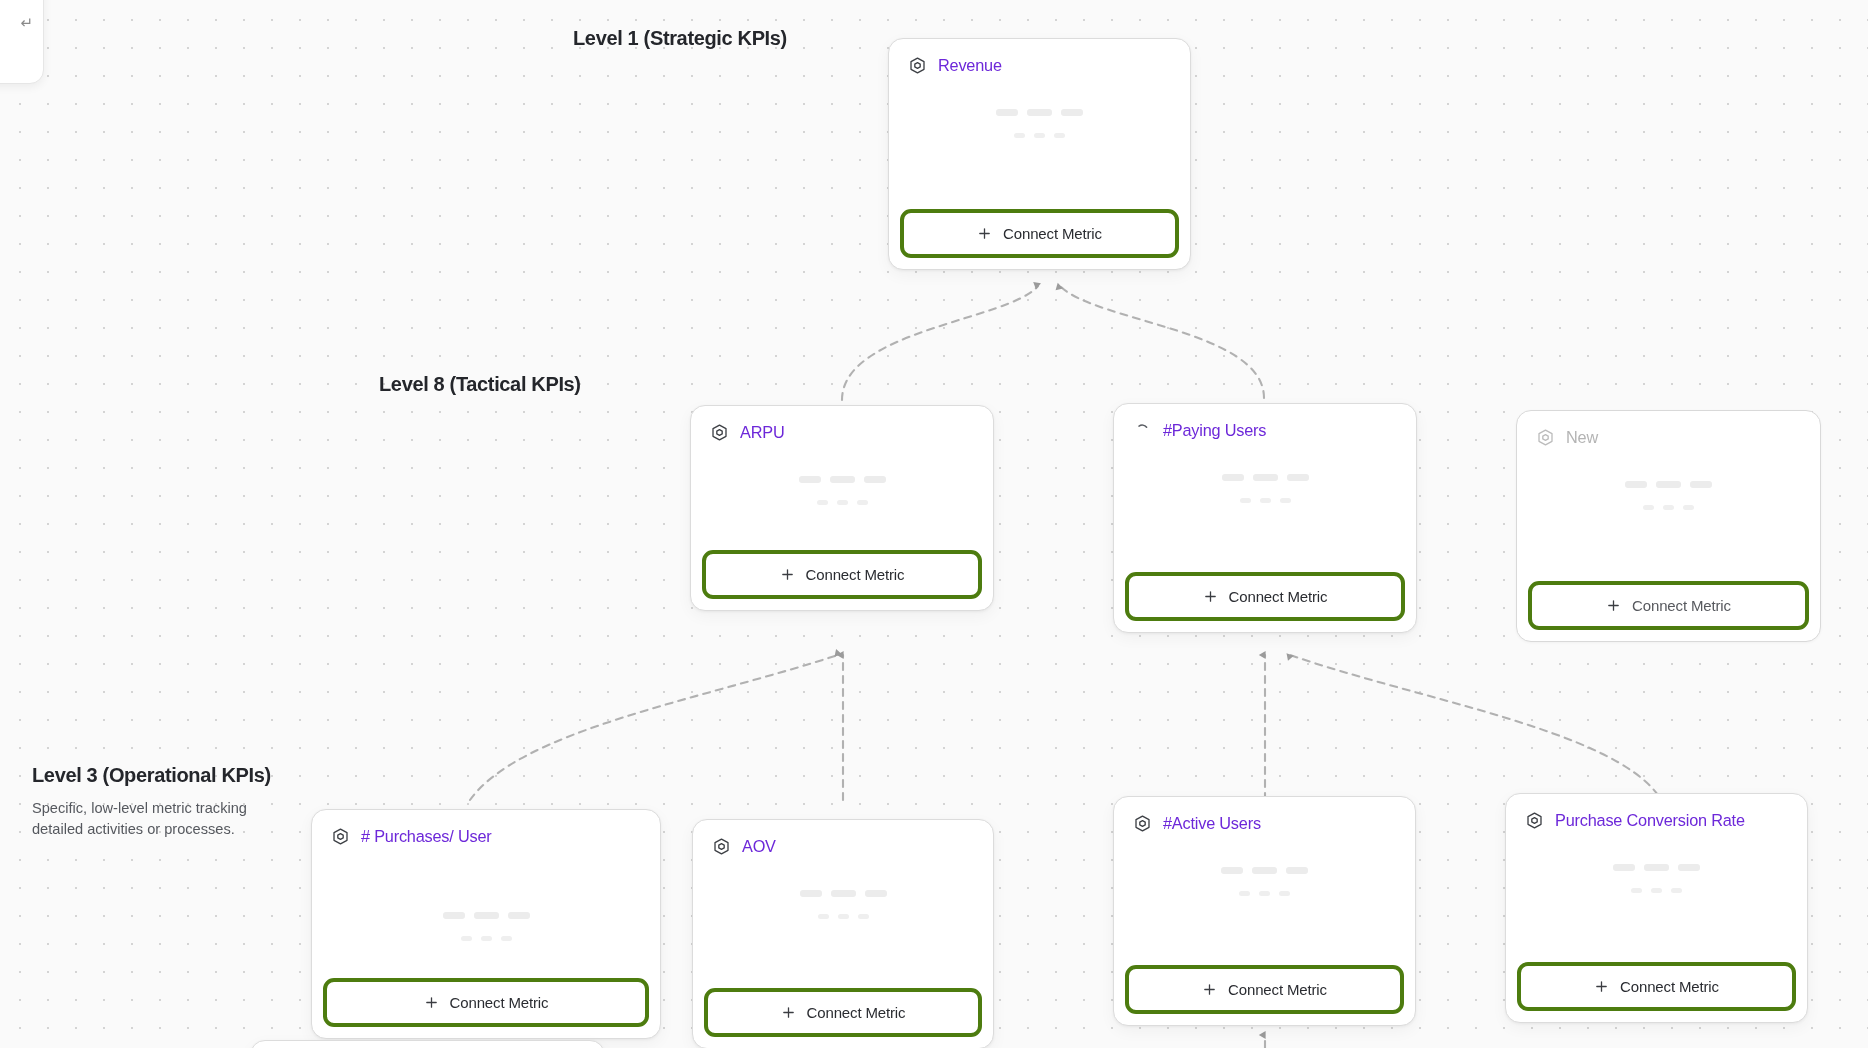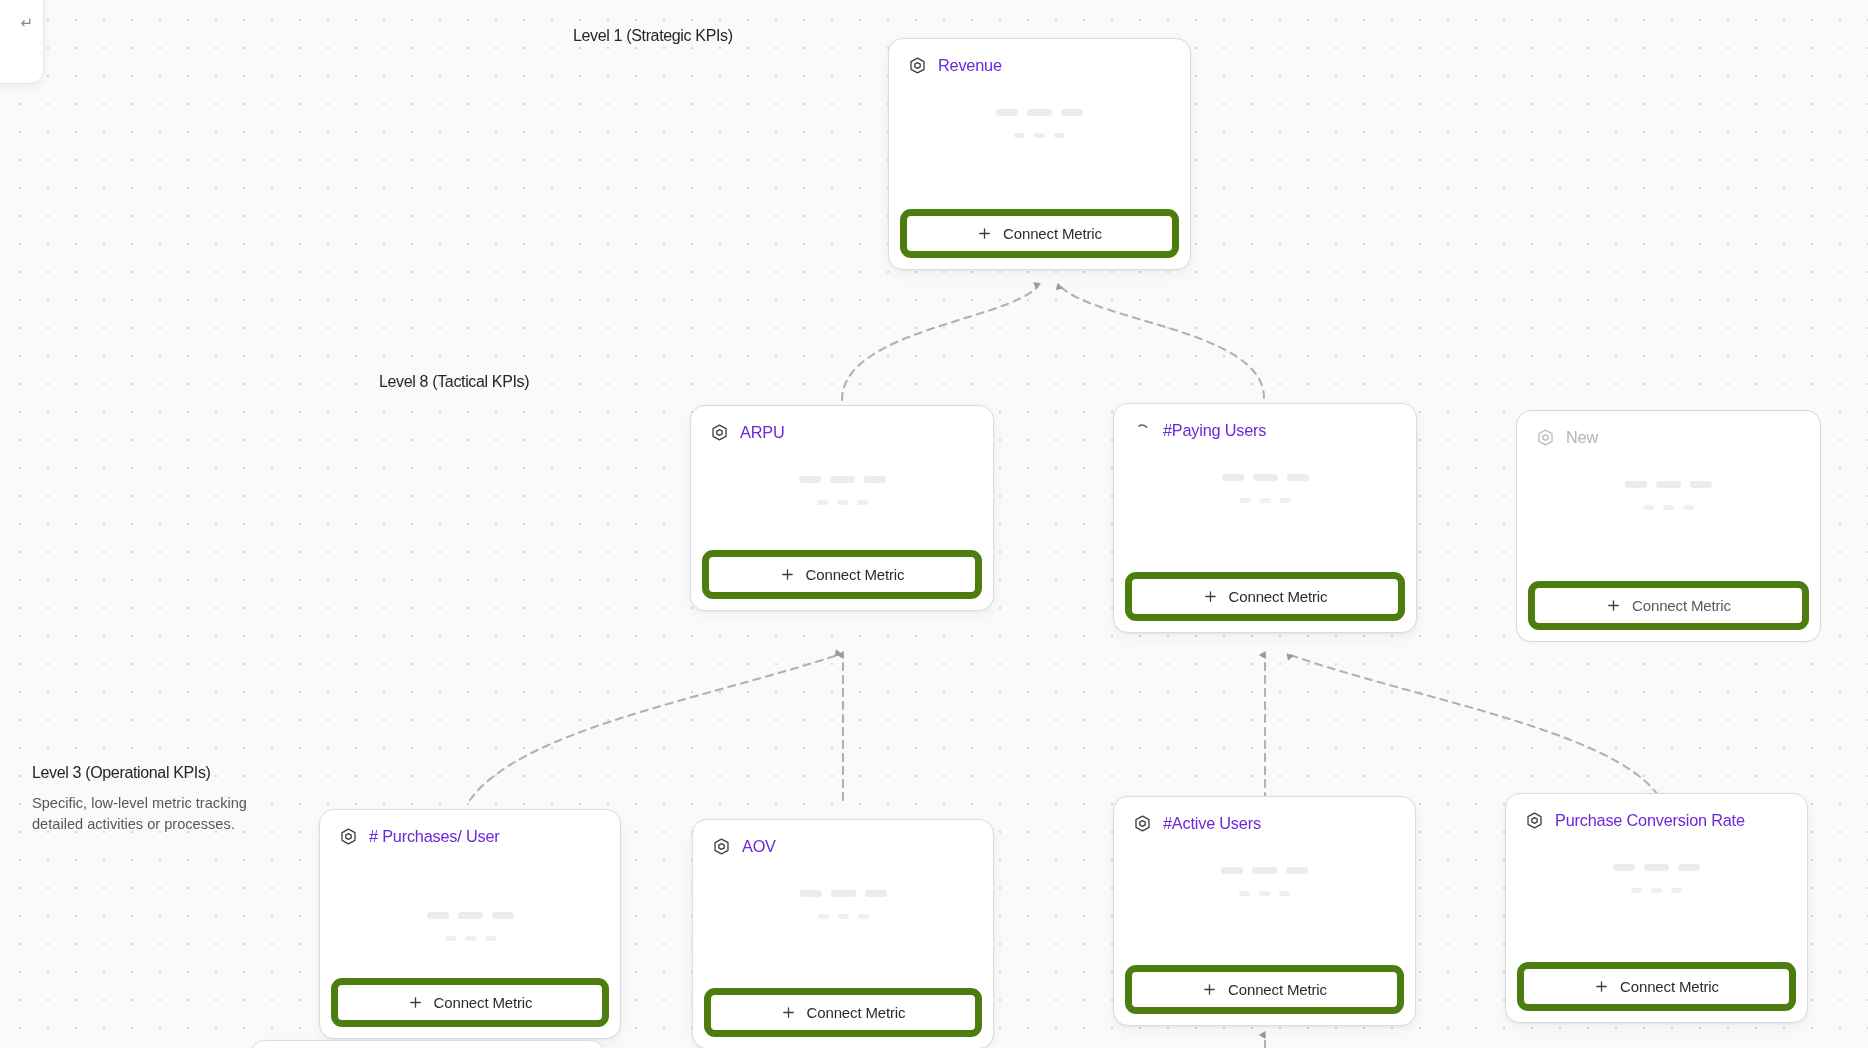--- a/index.html
+++ b/index.html
@@ -29,21 +29,21 @@
     box-shadow: 0 3px 10px rgba(0,0,0,0.06);
   }
   .corner-glyph {
     position: absolute; right: 10px; top: 48px;
     font-size: 15px; color: #8a8a8a; line-height: 1;
   }
 
   
   .level-label { position: absolute; }
   .level-title {
-    font-size: 16px; font-weight: 400; color: #24262b;
+    font-size: 20px; font-weight: 700; color: #24262b;
     letter-spacing: -0.35px; white-space: nowrap;
   }
   .level-desc {
     margin-top: 11px;
     font-size: 14.6px; color: #55585e; line-height: 1.42;
     max-width: 222px;
   }
 
   
   .card {
@@ -77,21 +77,21 @@
   .skel-row { display: flex; gap: 9px; align-items: center; }
   .skel { background: #ececec; border-radius: 3px; }
   .skel-lg { width: 22px; height: 7px; }
   .skel-lg.w2 { width: 25px; }
   .skel-sm { width: 11px; height: 5px; background: #efefef; border-radius: 2.5px; }
 
   .card-foot { padding: 0 11px 11px 11px; }
   .connect-btn {
     display: flex; align-items: center; justify-content: center; gap: 11px;
     height: 49px;
-    border: 7px solid #4d7c0f;
+    border: 4px solid #4d7c0f;
     border-radius: 11px;
     background: #ffffff;
     cursor: pointer;
     user-select: none;
   }
   .plus { width: 15px; height: 15px; display: block; color: #3b3d42; }
   .connect-label {
     font-size: 15px; color: #2a2c31; letter-spacing: -0.15px; white-space: nowrap;
   }
   .muted .connect-label { color: #57595e; }
@@ -262,21 +262,21 @@
     <div class="card-foot">
       <div class="connect-btn">
         <svg class="plus" viewBox="0 0 24 24" fill="none" stroke="currentColor" stroke-width="2.1" stroke-linecap="round">
           <path d="M12 4.5 V19.5 M4.5 12 H19.5"></path>
         </svg>
         <span class="connect-label">Connect Metric</span>
       </div>
     </div>
   </div>
 
-  <div class="card" style="left:319px; top:809px; width:302px; height:230px;gap:32px;">
+  <div class="card" style="left:311px; top:809px; width:350px; height:230px;gap:32px;">
     <div class="card-head">
       <svg class="card-icon" viewBox="0 0 24 24" fill="none" stroke="currentColor" stroke-width="1.7">
         <path d="M12 2.6 20.2 7.2 20.2 16.8 12 21.4 3.8 16.8 3.8 7.2 Z" stroke-linejoin="round"></path>
         <path d="M12 8.3 15.4 10.2 15.4 13.8 12 15.7 8.6 13.8 8.6 10.2 Z" stroke-linejoin="round"></path>
       </svg>
       <div class="card-title"># Purchases/ User</div>
     </div>
     <div class="card-body">
       <div class="skeleton-wrap">
         <div class="skel-row">

